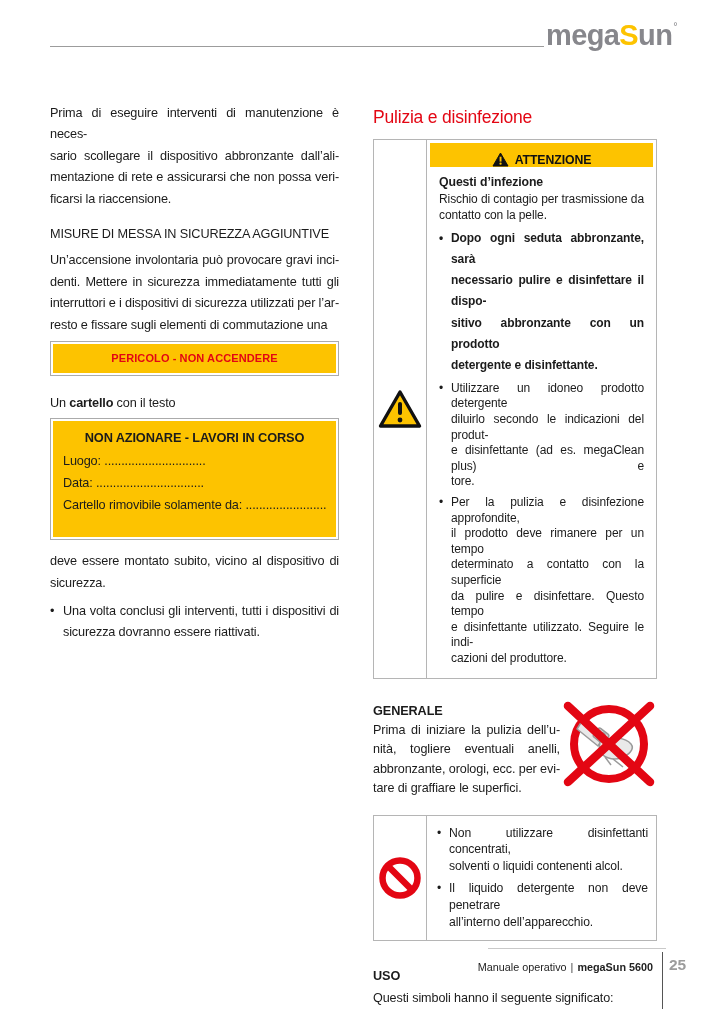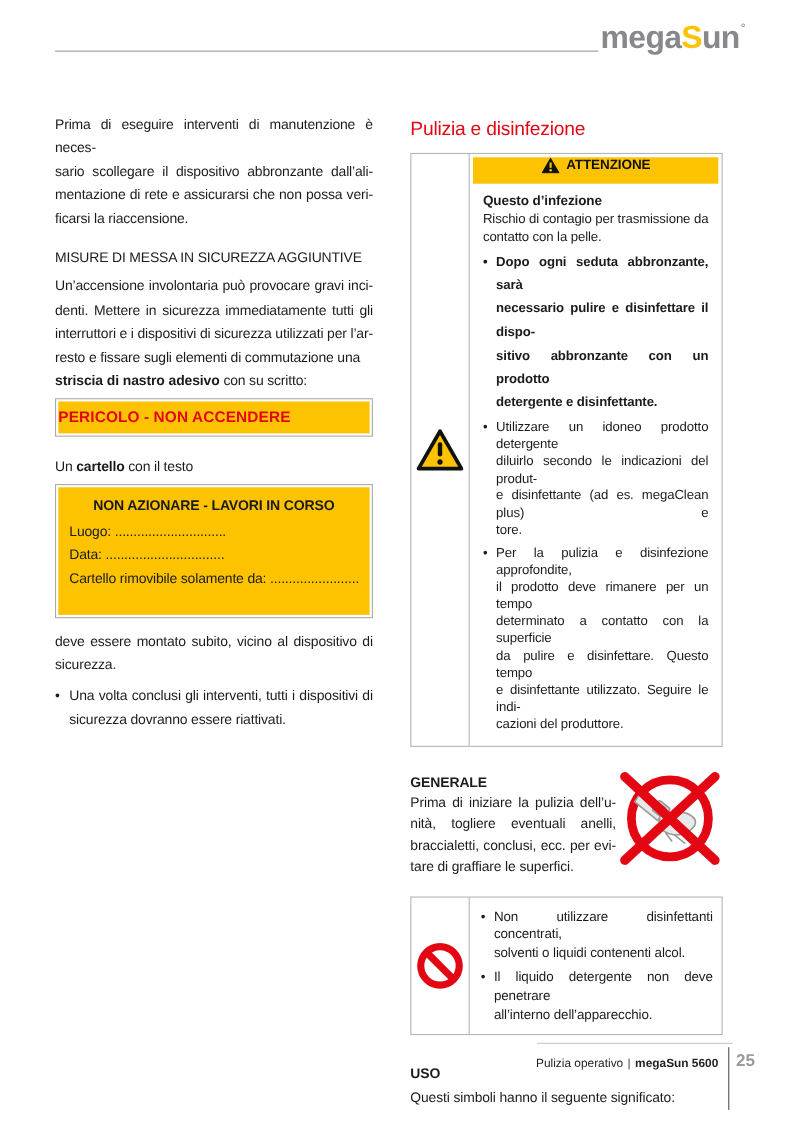--- a/index.html
+++ b/index.html
@@ -17,39 +17,39 @@
   .jl{text-align:justify;text-align-last:justify;}
   .jl.last,.plain .jl{text-align-last:left;}
 
   
   .col-left{position:absolute;left:50px;top:103px;width:289px;
             font-size:12.7px;line-height:21.4px;letter-spacing:-0.15px;}
   .misure{margin-top:14px;margin-bottom:5px;}
   .p2-final b{letter-spacing:-0.1px;}
   .ybox{border:1px solid #ababab;background:#fff;padding:2px;margin-top:5px;overflow:hidden;}
   .ybox-in{background:#fdc300;}
-  .pericolo{height:29px;line-height:29px;color:#e30613;
-            font-weight:bold;font-size:14px;letter-spacing:0.1px;}
+  .pericolo{height:29px;line-height:29px;text-align:center;color:#e30613;
+            font-weight:bold;font-size:11px;letter-spacing:0.1px;}
   .cartello-line{margin-top:17px;}
   .signbox{margin-top:4px;}
   .sign-in{padding:7px 10px 21px;}
   .sign-title{text-align:center;font-weight:bold;font-size:12.8px;line-height:20px;margin-bottom:3px;}
   .sign-lines div{line-height:21.6px;white-space:nowrap;overflow:hidden;}
   .p3{margin-top:11px;}
   .lbullet{margin-top:7px;position:relative;padding-left:13px;}
   .lbullet .dot{position:absolute;left:0;top:0;}
 
   
   .col-right{position:absolute;left:373px;top:107px;width:284px;font-size:12.1px;letter-spacing:-0.1px;}
   .r-title{color:#e30613;font-weight:normal;font-size:17.5px;line-height:20px;letter-spacing:-0.2px;}
 
   .att-panel{margin-top:12px;border:1px solid #b5b5b5;display:flex;background:#fff;}
   .att-left{width:52px;border-right:1px solid #b5b5b5;display:flex;align-items:center;justify-content:center;}
   .att-right{flex:1;min-width:0;padding:3px;}
-  .att-bar{background:#fdc300;height:24px;display:flex;align-items:flex-start;justify-content:center;
+  .att-bar{background:#fdc300;height:24px;display:flex;align-items:flex-end;justify-content:center;
            gap:6px;font-weight:bold;font-size:12.3px;color:#111;}
   .att-content{padding:6px 9px 8px;line-height:15.6px;font-size:12px;}
   .att-sub{font-weight:bold;font-size:12.3px;line-height:18px;margin-bottom:1px;}
   .att-b{position:relative;padding-left:12px;margin-top:5px;}
   .att-b .dot{position:absolute;left:0;top:0;}
   .att-b.boldb{font-weight:bold;line-height:21.1px;}
 
   .generale{margin-top:23px;position:relative;min-height:98px;}
   .sec-h{font-weight:bold;font-size:12.7px;line-height:18px;margin-bottom:1px;}
   .g-p{width:187px;line-height:19.6px;font-size:12.6px;}
@@ -88,21 +88,20 @@
         <div class="jl">mentazione di rete e assicurarsi che non possa veri-</div>
         <div class="jl last">ficarsi la riaccensione.</div>
       </div>
     <div class="misure">MISURE DI MESSA IN SICUREZZA AGGIUNTIVE</div>
     <div>
         <div class="jl">Un’accensione involontaria può provocare gravi inci-</div>
         <div class="jl">denti. Mettere in sicurezza immediatamente tutti gli</div>
         <div class="jl">interruttori e i dispositivi di sicurezza utilizzati per l’ar-</div>
         <div class="jl last">resto e fissare sugli elementi di commutazione una</div>
       </div>
-    <div class="p2-final"><b>striscia di nastro adesivo</b><span> con su scritto:</span></div>
 
     <div class="ybox">
       <div class="ybox-in pericolo">PERICOLO - NON ACCENDERE</div>
     </div>
 
     <div class="cartello-line"><span>Un </span><b>cartello</b><span> con il testo</span></div>
 
     <div class="ybox signbox">
       <div class="ybox-in sign-in">
         <div class="sign-title">NON AZIONARE - LAVORI IN CORSO</div>
@@ -142,21 +141,21 @@
       <div class="att-right">
         <div class="att-bar">
           <svg width="17" height="15" viewBox="0 0 17 15">
             <path d="M8.5 1 L16 14 H1 Z" fill="#111" stroke="#111" stroke-linejoin="round"></path>
             <rect x="7.6" y="4.7" width="1.9" height="4.9" fill="#fdc300"></rect>
             <circle cx="8.55" cy="11.7" r="1.15" fill="#fdc300"></circle>
           </svg>
           <span>ATTENZIONE</span>
         </div>
         <div class="att-content">
-          <div class="att-sub">Questo d’infezione</div>
+          <div class="att-sub">Questi d’infezione</div>
           <div>
               <div class="jl">Rischio di contagio per trasmissione da</div>
               <div class="jl last">contatto con la pelle.</div>
             </div>
           <div class="att-b boldb">
             <span class="dot">•</span>
             <div>
                 <div class="jl">Dopo ogni seduta abbronzante, sarà</div>
                 <div class="jl">necessario pulire e disinfettare il dispo-</div>
                 <div class="jl">sitivo abbronzante con un prodotto</div>
@@ -185,21 +184,21 @@
           </div>
         </div>
       </div>
     </div>
 
     <div class="generale">
       <div class="sec-h">GENERALE</div>
       <div class="g-p">
           <div class="jl">Prima di iniziare la pulizia dell’u-</div>
           <div class="jl">nità, togliere eventuali anelli,</div>
-          <div class="jl">braccialetti, conclusi, ecc. per evi-</div>
+          <div class="jl">abbronzante, orologi, ecc. per evi-</div>
           <div class="jl last">tare di graffiare le superfici.</div>
         </div>
       <svg class="g-icon" width="106" height="92" viewBox="0 0 106 92">
         <circle cx="54" cy="45" r="35" fill="#fff" stroke="#e30613" stroke-width="8"></circle>
         <g stroke="#9a9a9a" stroke-width="1.5" fill="#e9e9e9" stroke-linejoin="round">
           <path d="M27 22 L48 39 L43 47 L22 30 Z"></path>
           <rect x="40" y="31" width="13" height="11" rx="2" transform="rotate(38 46 36)" fill="#d2d2d2"></rect>
           <circle cx="47" cy="37" r="3.2" fill="#fff"></circle>
           <path d="M45 43 C57 36 71 39 76 45 C80 50 74 56 66 59 C57 62 47 58 44 51 Z"></path>
           <path d="M64 58 L77 63 M58 60 L68 68 M50 58 L56 66" fill="none"></path>
@@ -237,17 +236,17 @@
     </div>
 
     <div class="uso">
       <div class="sec-h">USO</div>
       <div class="uso-intro">Questi simboli hanno il seguente significato:</div>
 
     </div>
   </div>
 
   <div class="footer-rule"></div>
-  <div class="footer-text"><span>Pulizia operativo</span><span class="sep">|</span><b>megaSun 5600</b></div>
+  <div class="footer-text"><span>Manuale operativo</span><span class="sep">|</span><b>megaSun 5600</b></div>
   <div class="footer-divider"></div>
   <div class="page-num">25</div>
 
 </div>
 
 </body></html>

